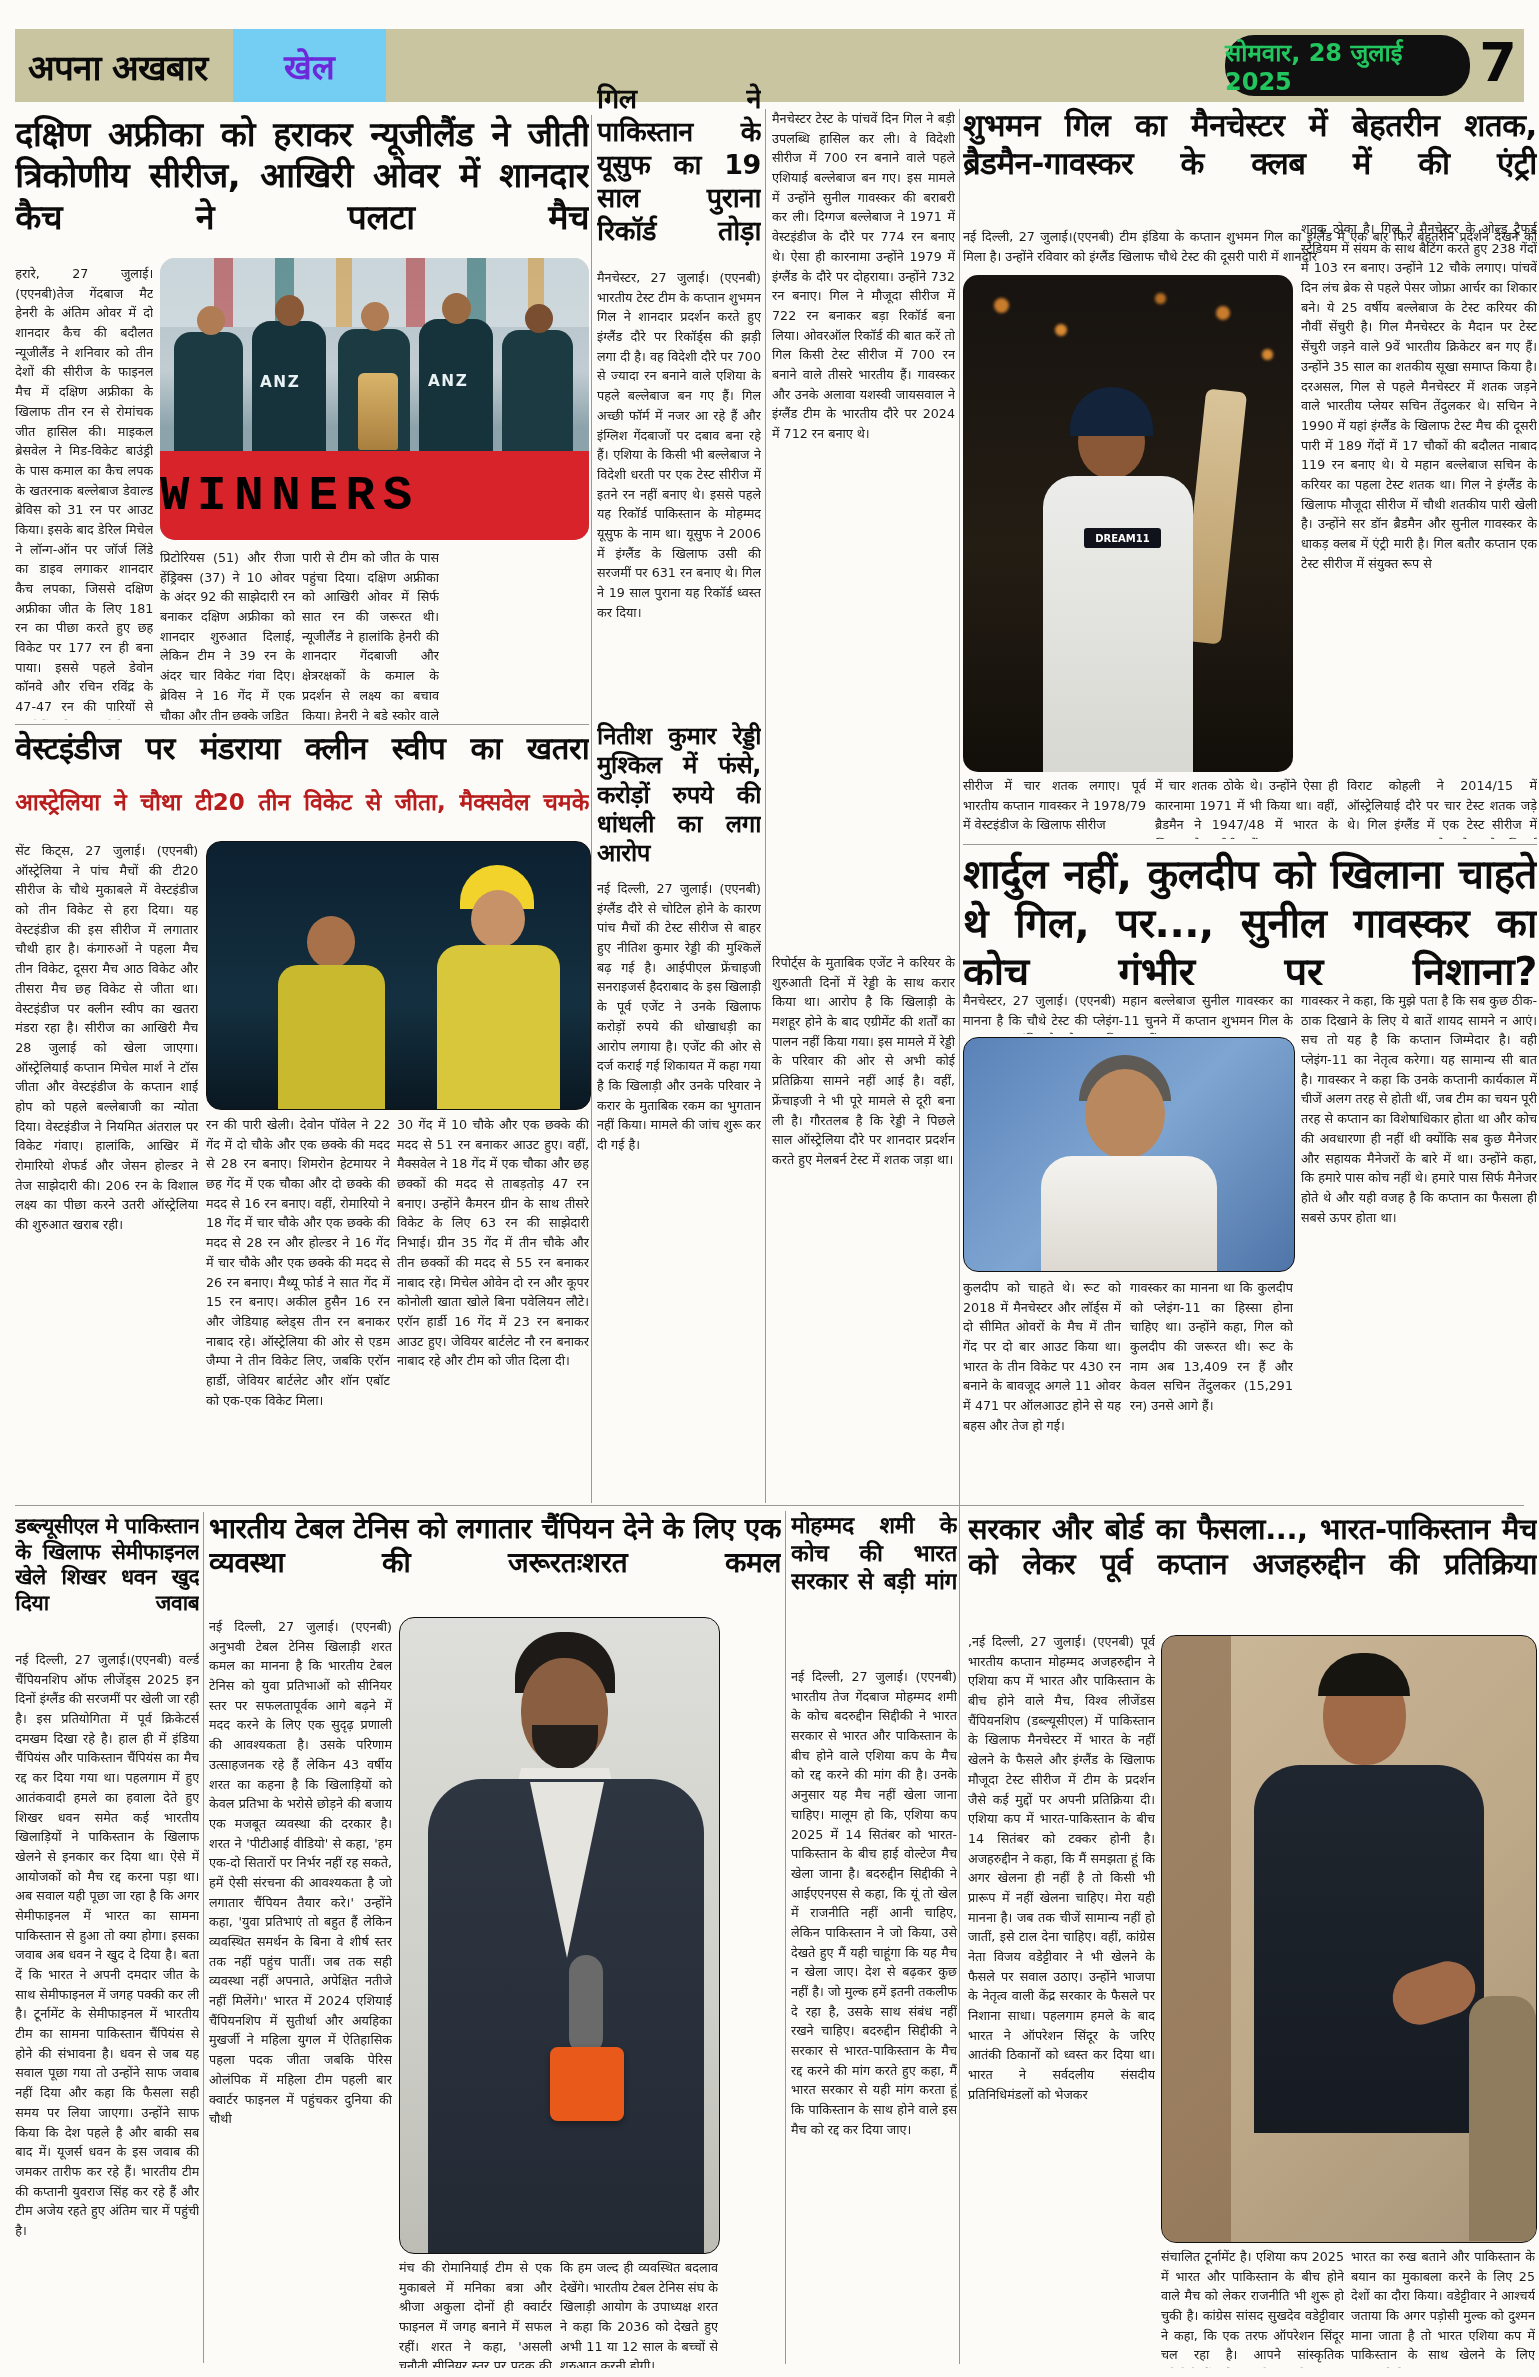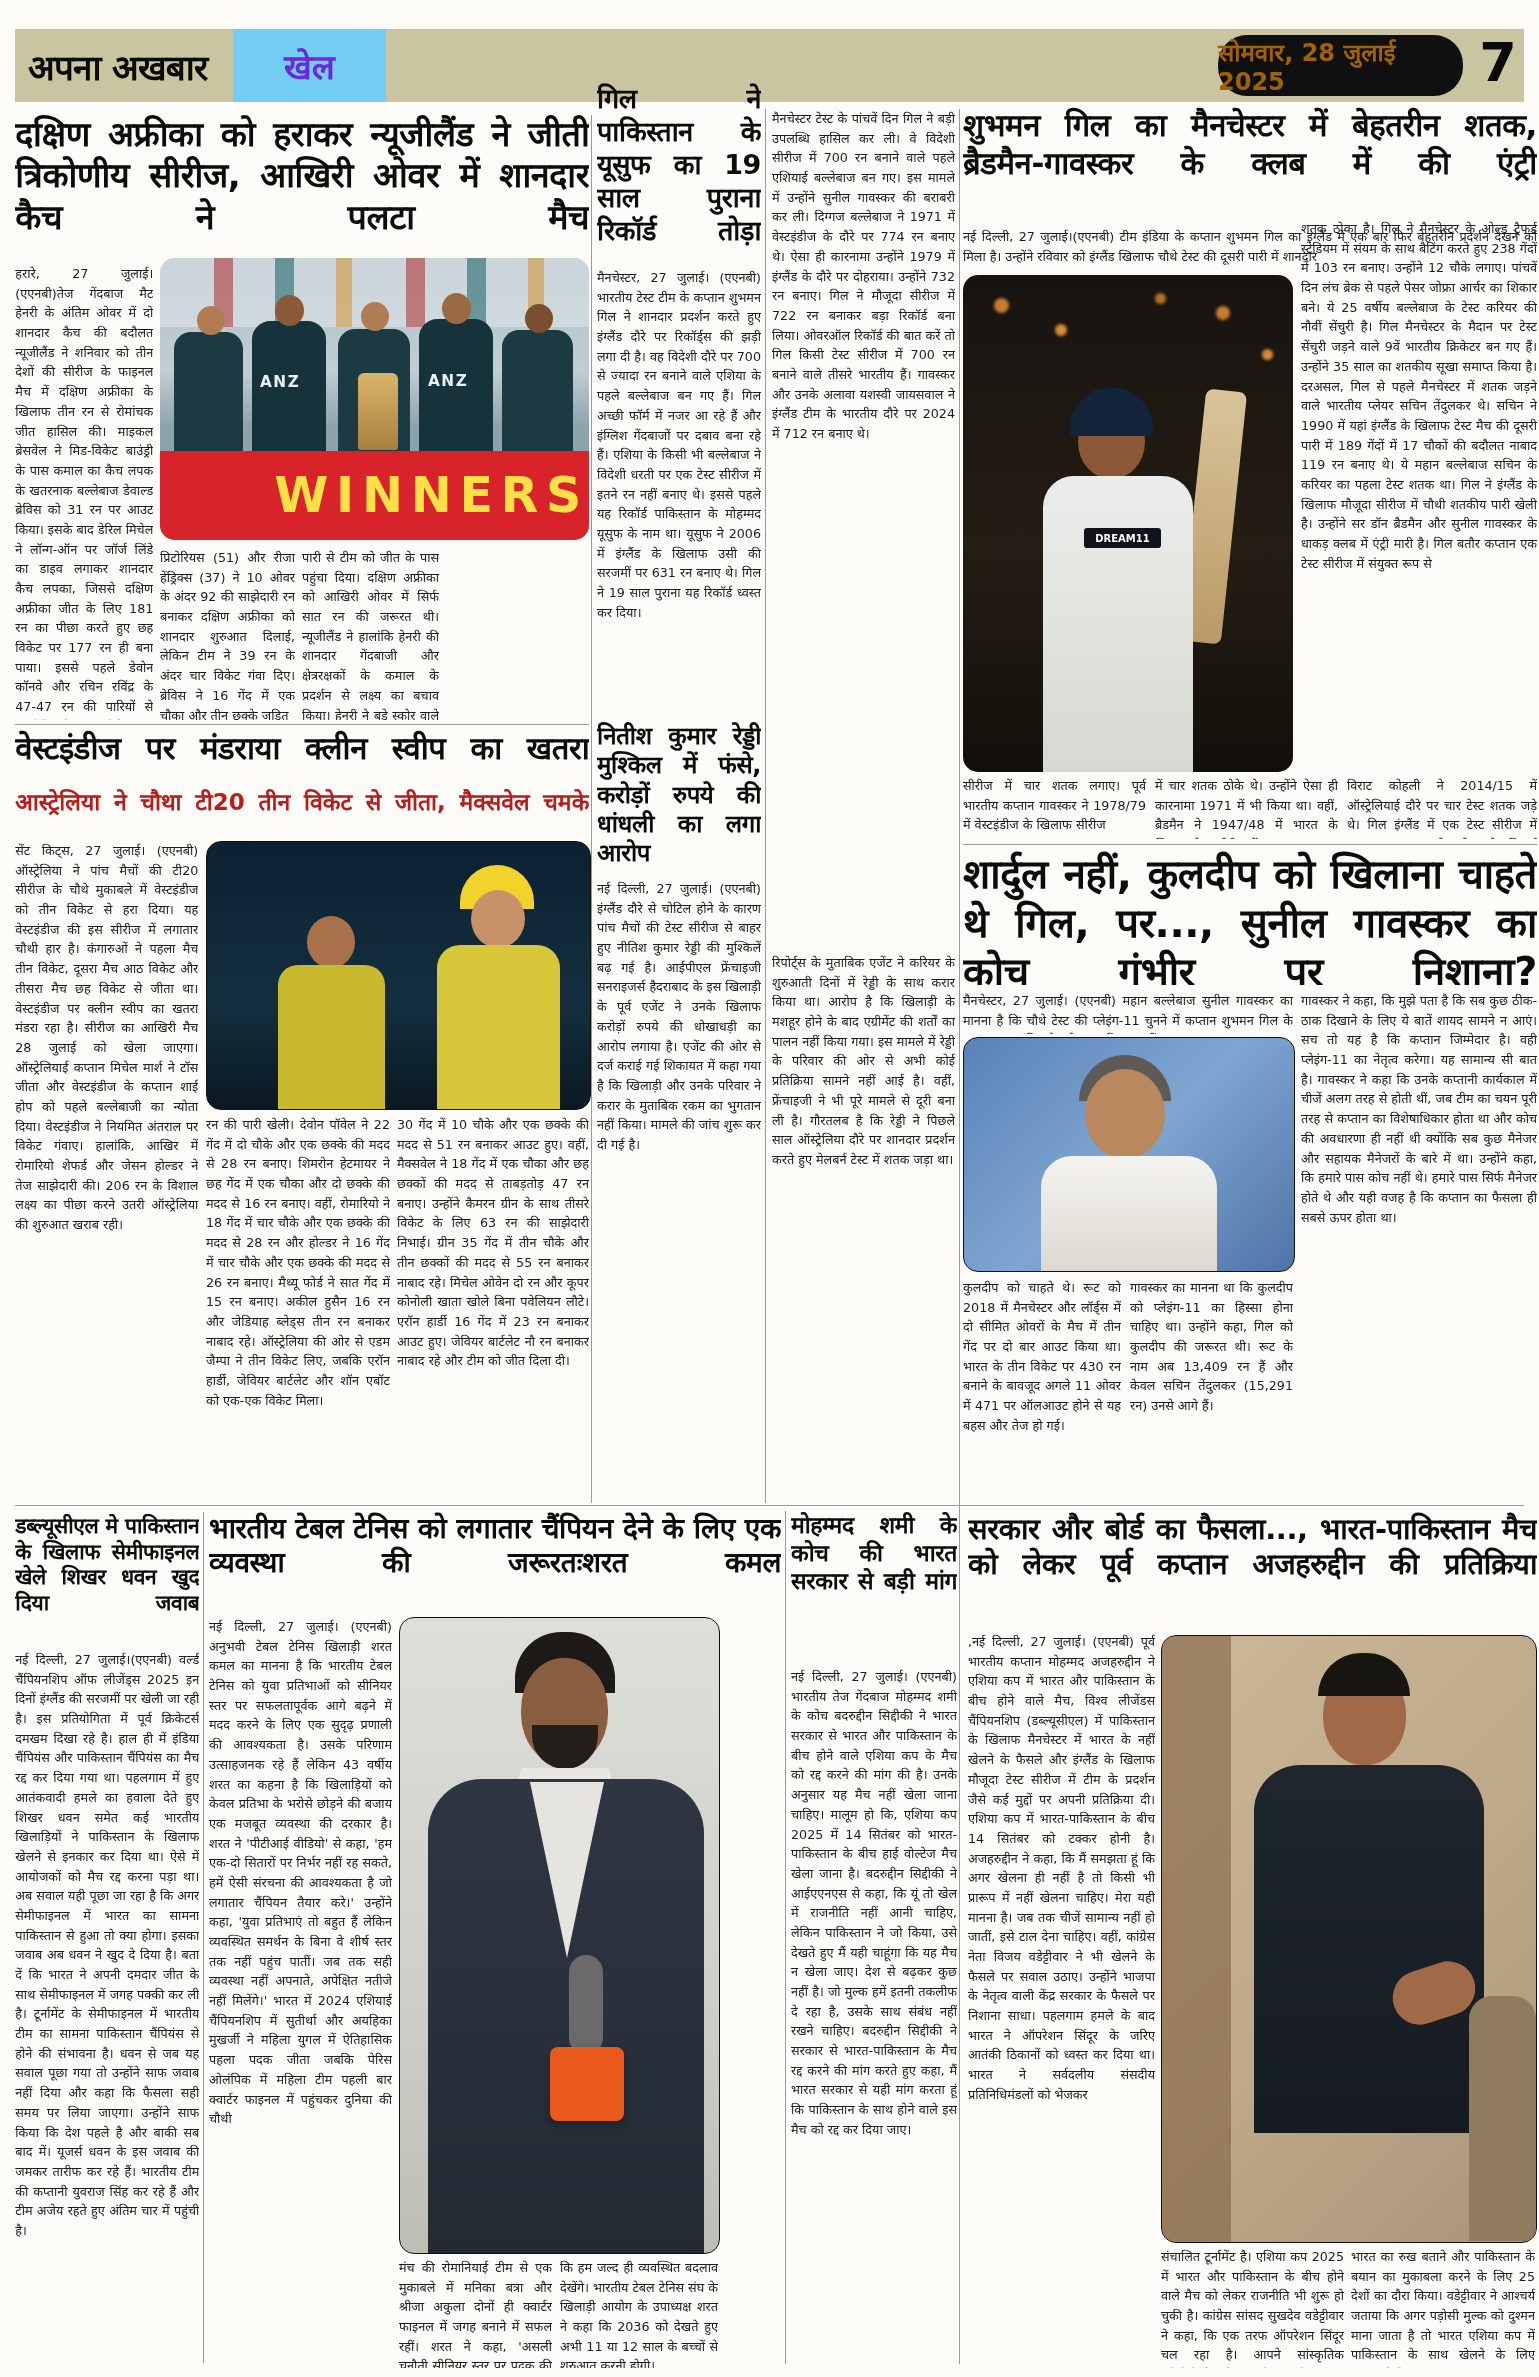--- a/index.html
+++ b/index.html
@@ -9,24 +9,24 @@
   .hl{font-weight:bold;color:#0c0c0c;line-height:1.22;text-align:justify;
       text-align-last:justify;letter-spacing:-0.4px;overflow:hidden;}
   .sub{font-weight:bold;color:#b91c1c;line-height:1.25;text-align:justify;
       text-align-last:justify;overflow:hidden;}
   .bt{font-size:12.7px;line-height:1.55;color:#1c1c1c;text-align:justify;
       overflow:hidden;word-break:break-word;}
   .vr{width:0.8px;background:#9a9a92;}
   .hr2{height:0.8px;background:#9a9a92;}
   .photo{overflow:hidden;border-radius:15px;}
   .headbar{background:#c9c5a0;}
-  .pillage{background:#101010;border-radius:29px;color:#a16207;font-weight:bold;
-      display:flex;align-items:center;justify-content:center;}
-  .ban-winners{background:#d8232a;color:#fde047;font-weight:bold;
-      display:flex;align-items:center;justify-content:flex-end;letter-spacing:7.7px;}
+  .pillage{background:#101010;border-radius:29px;color:#22c55e;font-weight:bold;
+      display:flex;align-items:center;justify-content:center;margin-left:7px;}
+  .ban-winners{background:#d8232a;color:#000000;font-weight:bold;
+      display:flex;align-items:center;justify-content:flex-start;letter-spacing:7.7px;font-family:Liberation Mono, monospace;}
 </style>
 </head>
 <body>
 
 <div id="paper">
 
   <div class="abs headbar" style="left:15.3px;top:29px;width:1509px;height:73px;"></div>
   <div class="abs" style="left:28px;top:43px;width:230px;height:49px;font-size:35px;font-weight:bold;color:#0a0a0a;letter-spacing:-0.8px;">अपना अखबार</div>
   <div class="abs" style="left:233px;top:29px;width:153px;height:73px;background:#74cdf2;display:flex;align-items:center;justify-content:center;">
     <span style="font-size:34px;font-weight:bold;color:#6d28d9;">खेल</span>

